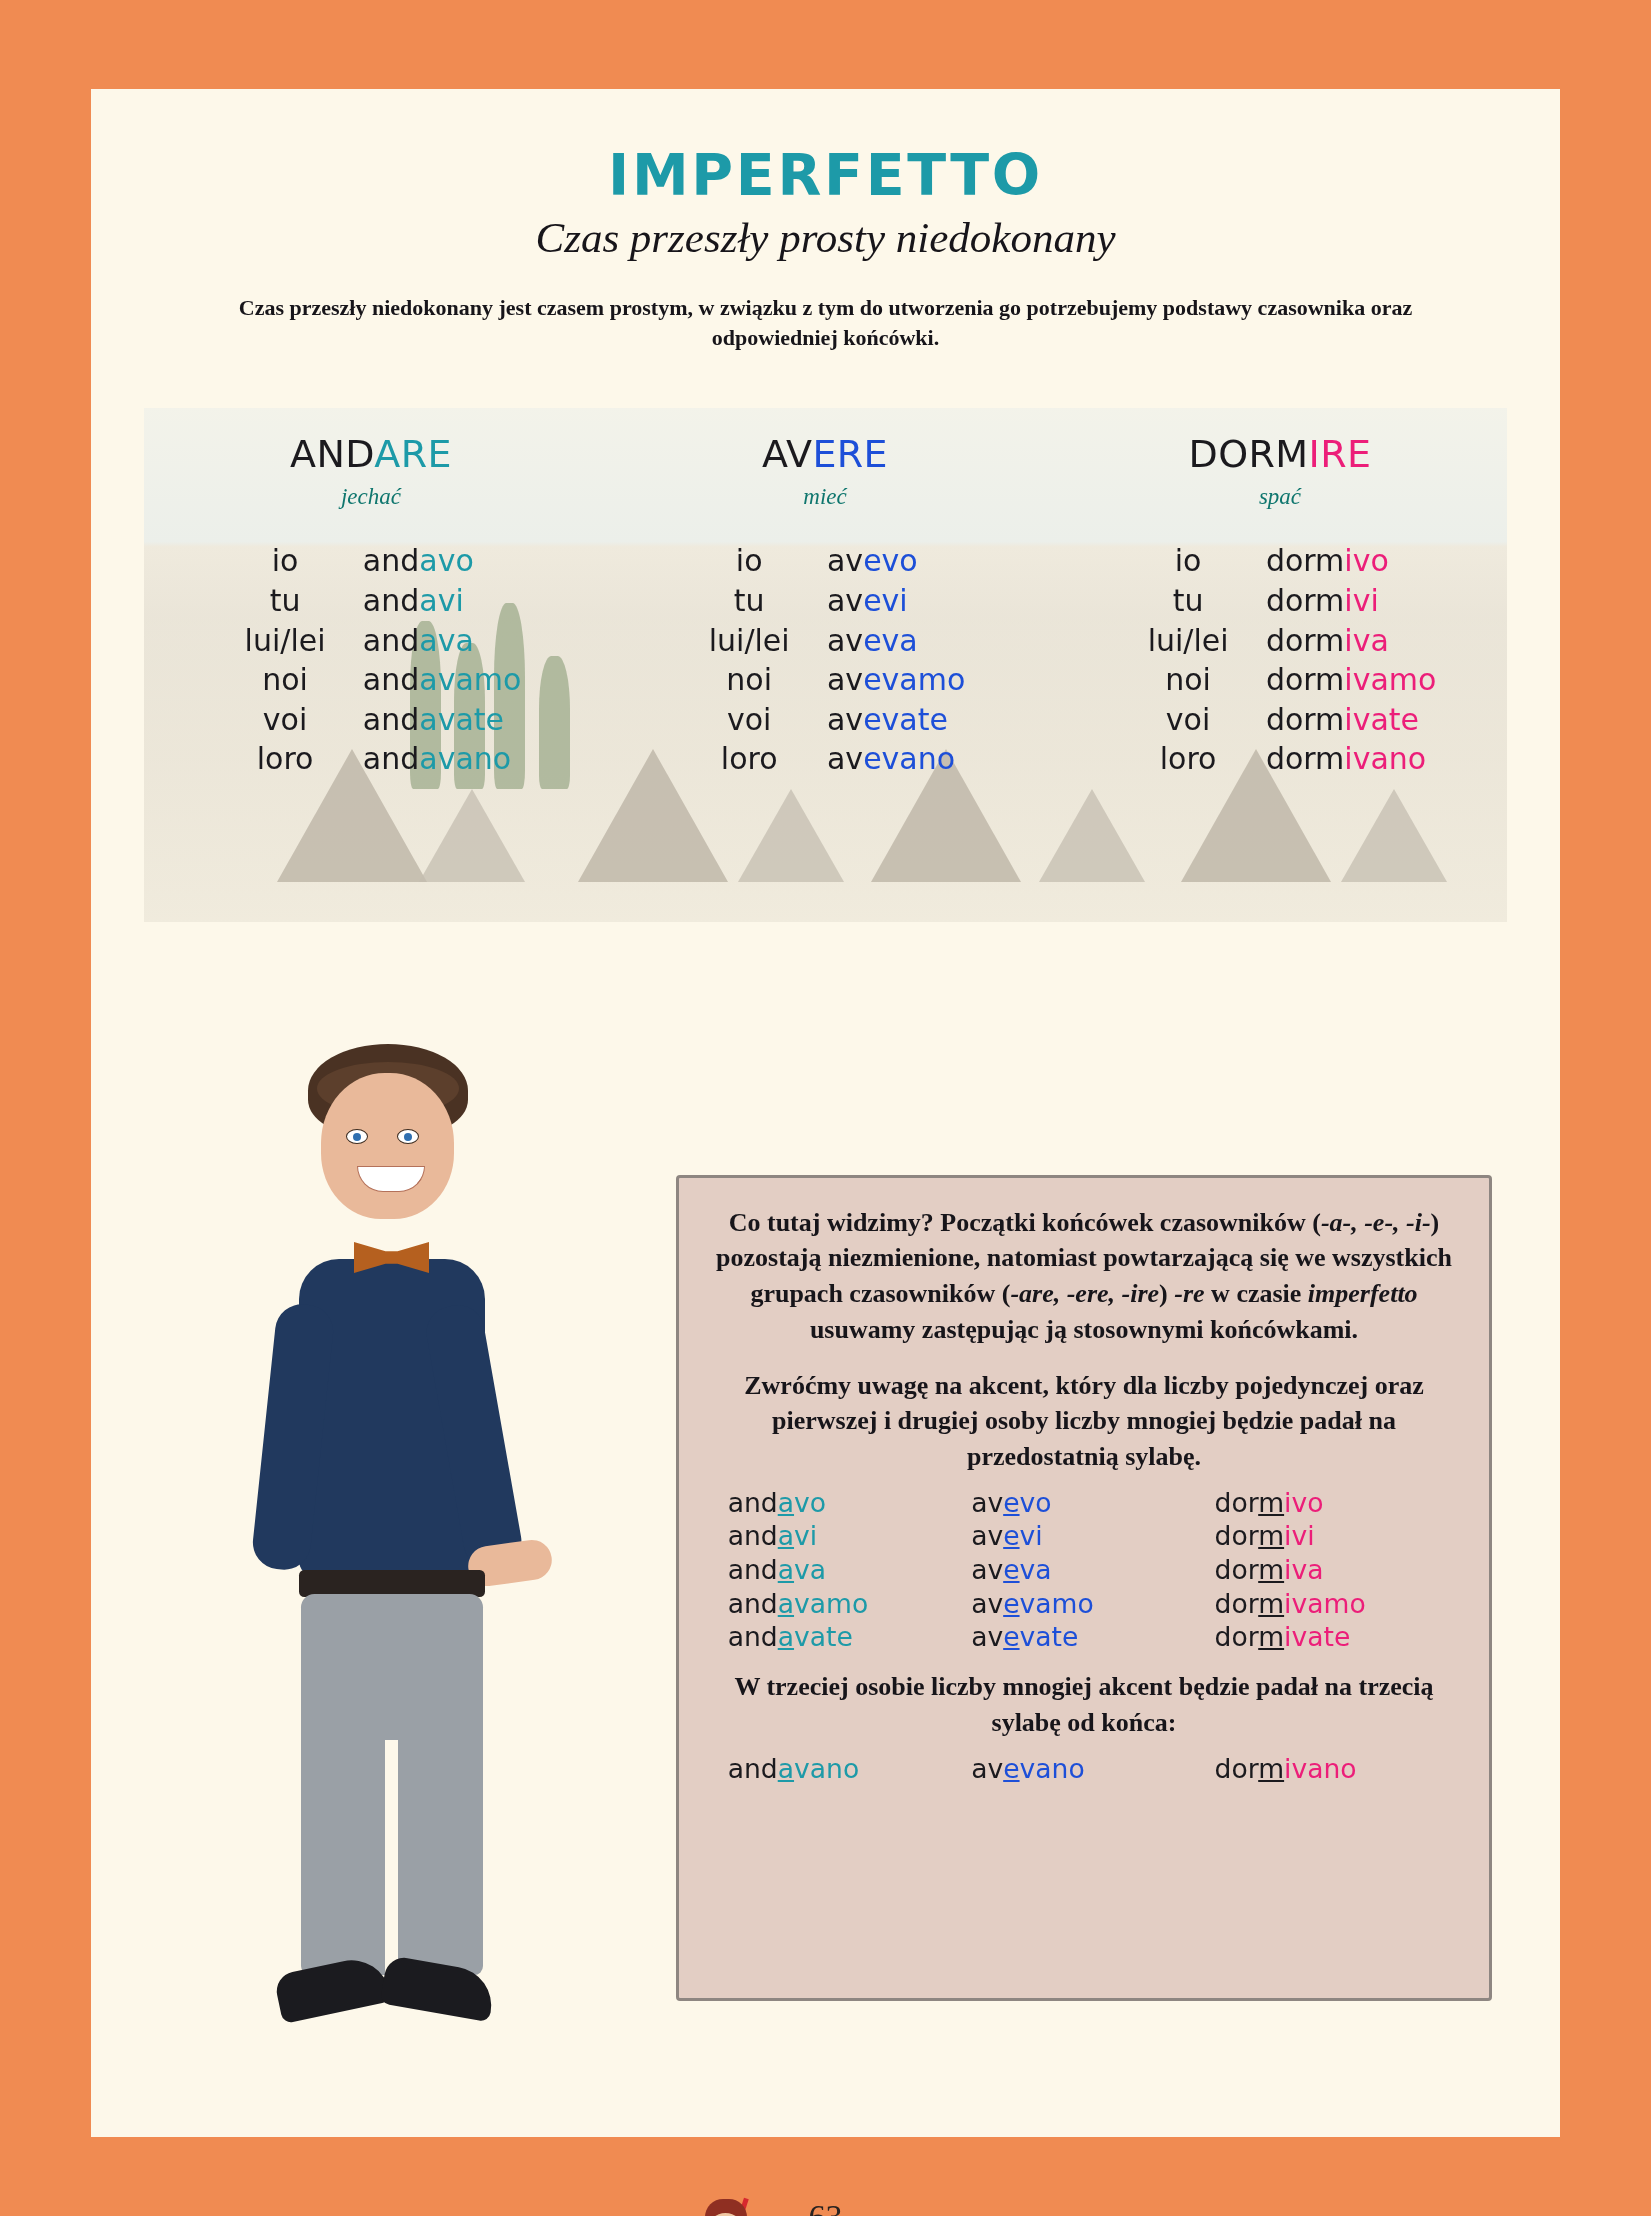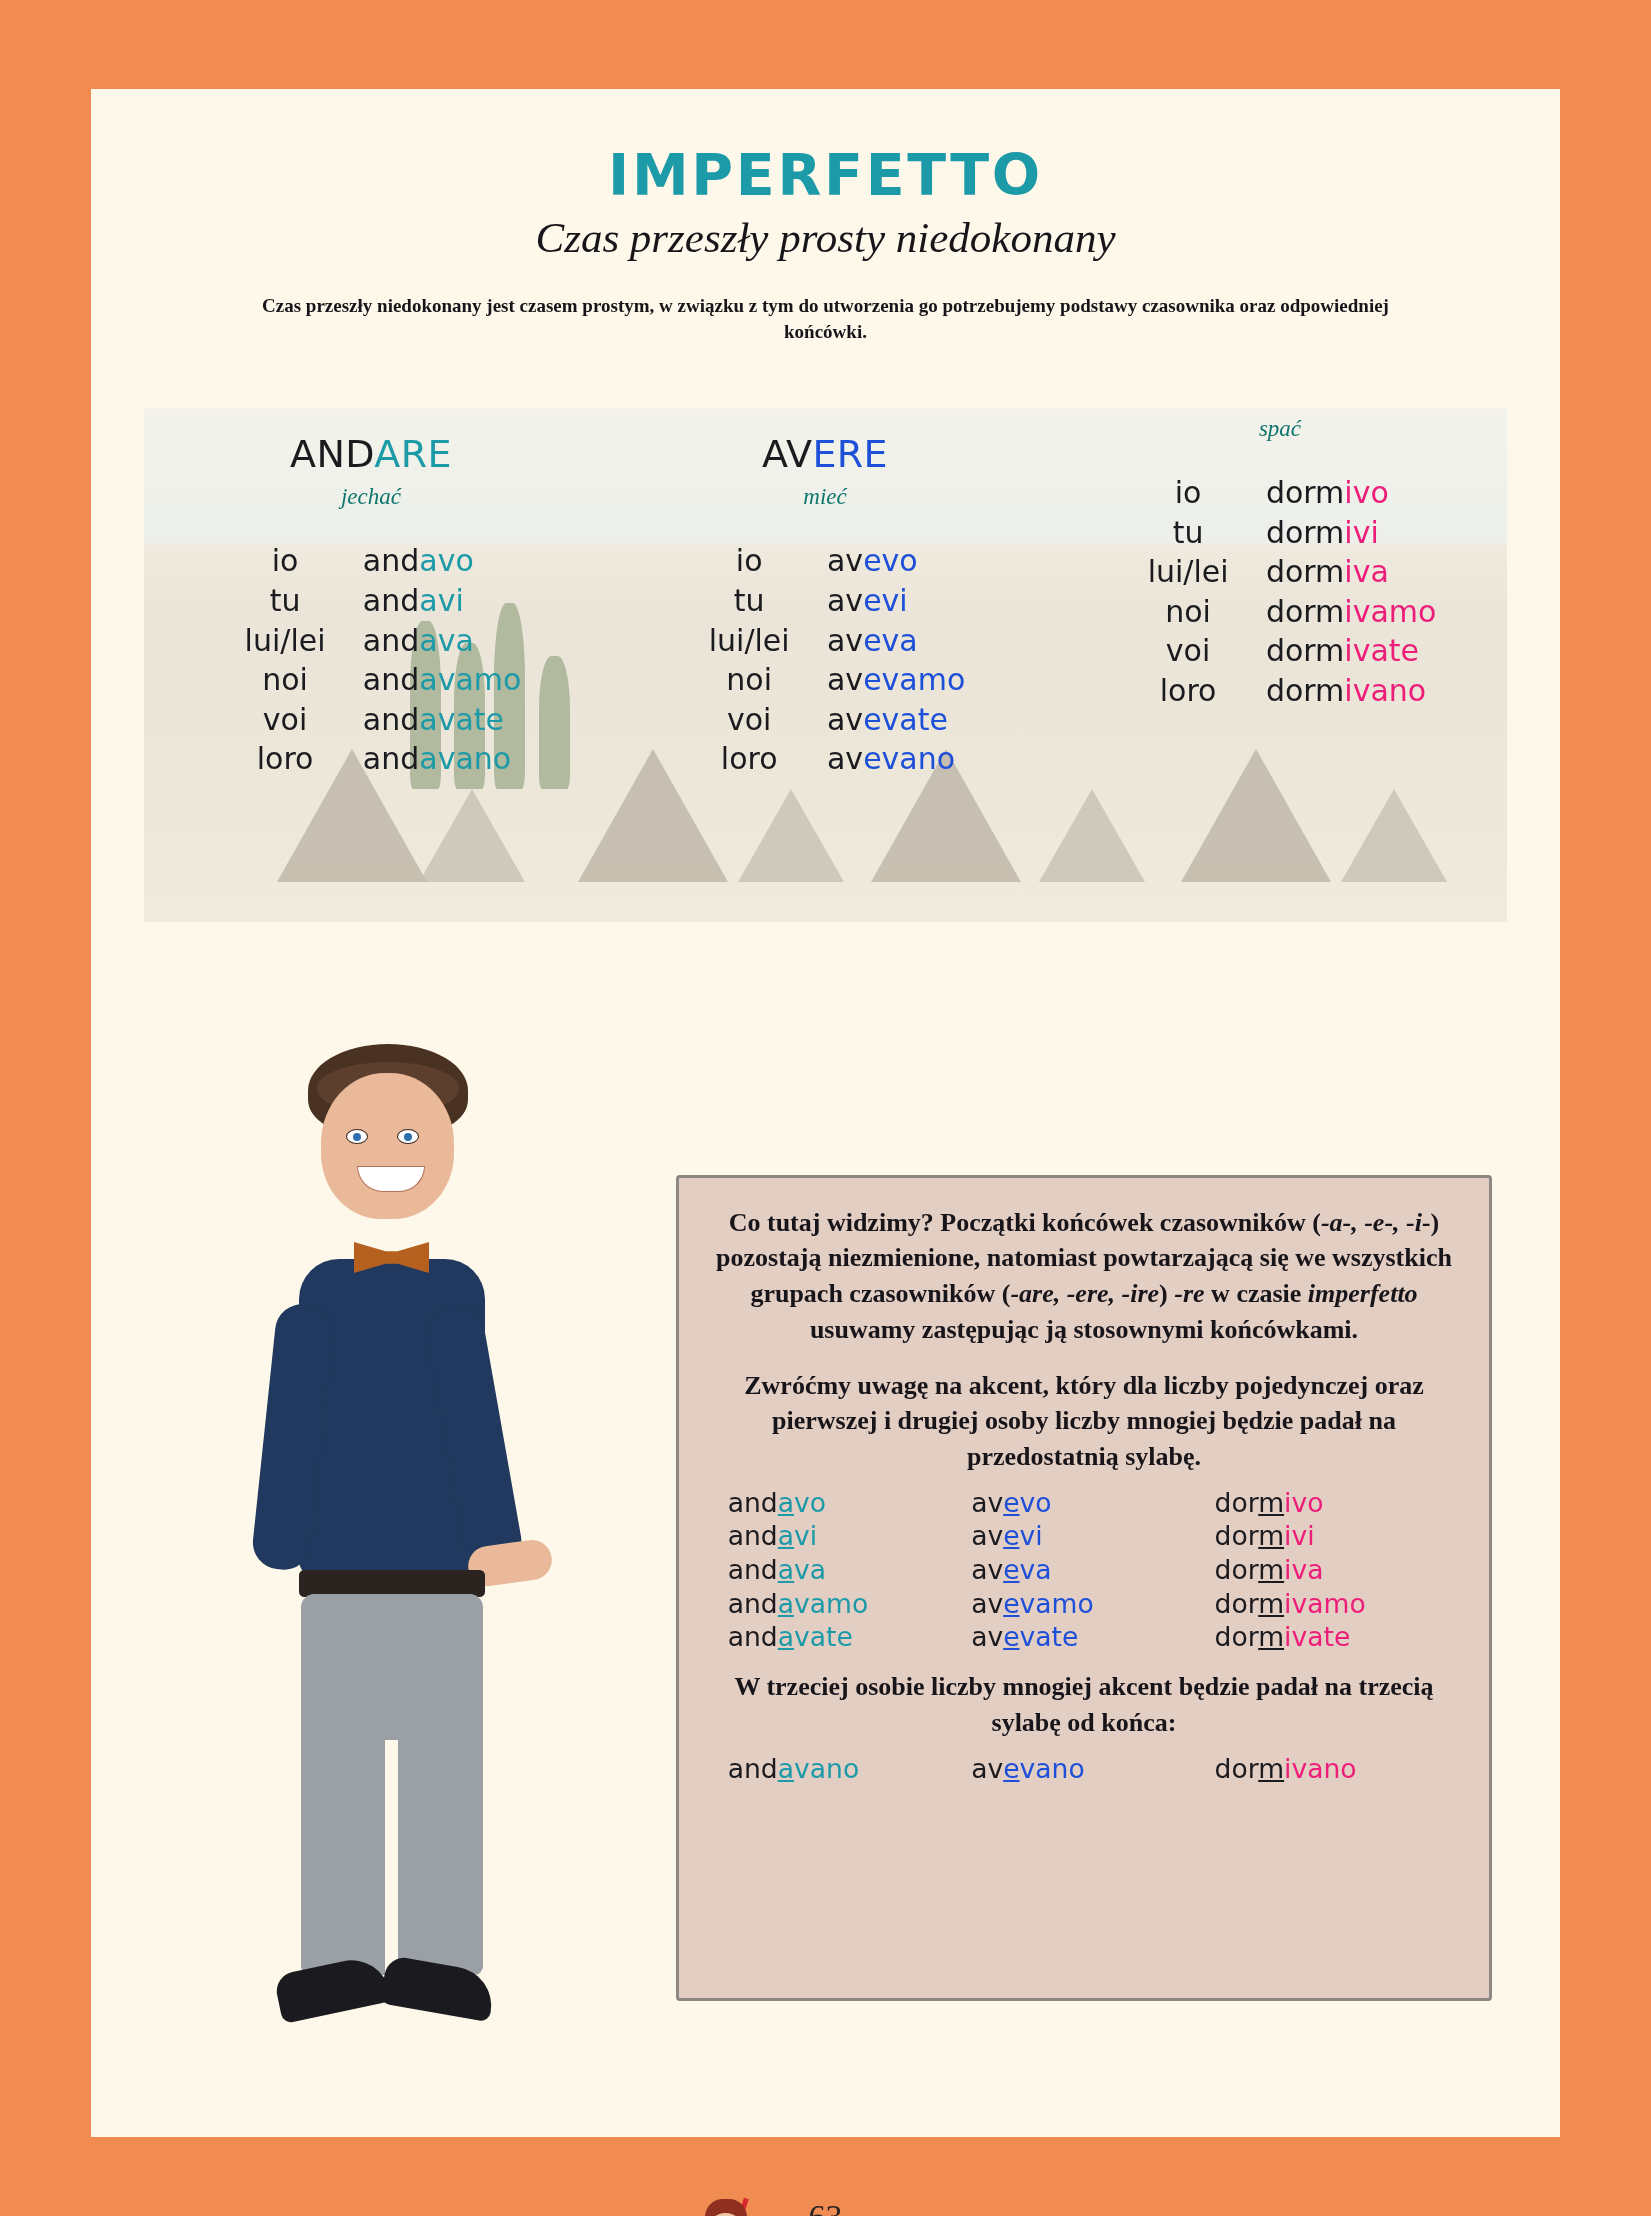--- a/index.html
+++ b/index.html
@@ -54,21 +54,21 @@
     color: #17151a;
   }
   .intro {
     position: absolute;
     left: 133px;
     top: 204px;
     width: 1203px;
     text-align: center;
     font-family: "Liberation Serif", serif;
     font-weight: bold;
-    font-size: 19px;
+    font-size: 22px;
     line-height: 1.35;
     color: #17151a;
   }
   
   .band {
     position: absolute;
     left: 53px;
     top: 319px;
     width: 1363px;
     height: 514px;
@@ -454,20 +454,21 @@
             <div class="conj-row"><span class="pron">io</span><span class="form"><span>av</span><span class="hl-b">evo</span></span></div>
             <div class="conj-row"><span class="pron">tu</span><span class="form"><span>av</span><span class="hl-b">evi</span></span></div>
             <div class="conj-row"><span class="pron">lui/lei</span><span class="form"><span>av</span><span class="hl-b">eva</span></span></div>
             <div class="conj-row"><span class="pron">noi</span><span class="form"><span>av</span><span class="hl-b">evamo</span></span></div>
             <div class="conj-row"><span class="pron">voi</span><span class="form"><span>av</span><span class="hl-b">evate</span></span></div>
             <div class="conj-row"><span class="pron">loro</span><span class="form"><span>av</span><span class="hl-b">evano</span></span></div>
           </div>
         </div>
 
         <div class="col c3">
+          <div class="verb"><span>DORM</span><span class="end-c">IRE</span></div>
           <div class="verb-tr">spać</div>
           <div class="conj">
             <div class="conj-row"><span class="pron">io</span><span class="form"><span>dorm</span><span class="hl-c">ivo</span></span></div>
             <div class="conj-row"><span class="pron">tu</span><span class="form"><span>dorm</span><span class="hl-c">ivi</span></span></div>
             <div class="conj-row"><span class="pron">lui/lei</span><span class="form"><span>dorm</span><span class="hl-c">iva</span></span></div>
             <div class="conj-row"><span class="pron">noi</span><span class="form"><span>dorm</span><span class="hl-c">ivamo</span></span></div>
             <div class="conj-row"><span class="pron">voi</span><span class="form"><span>dorm</span><span class="hl-c">ivate</span></span></div>
             <div class="conj-row"><span class="pron">loro</span><span class="form"><span>dorm</span><span class="hl-c">ivano</span></span></div>
           </div>
         </div>

